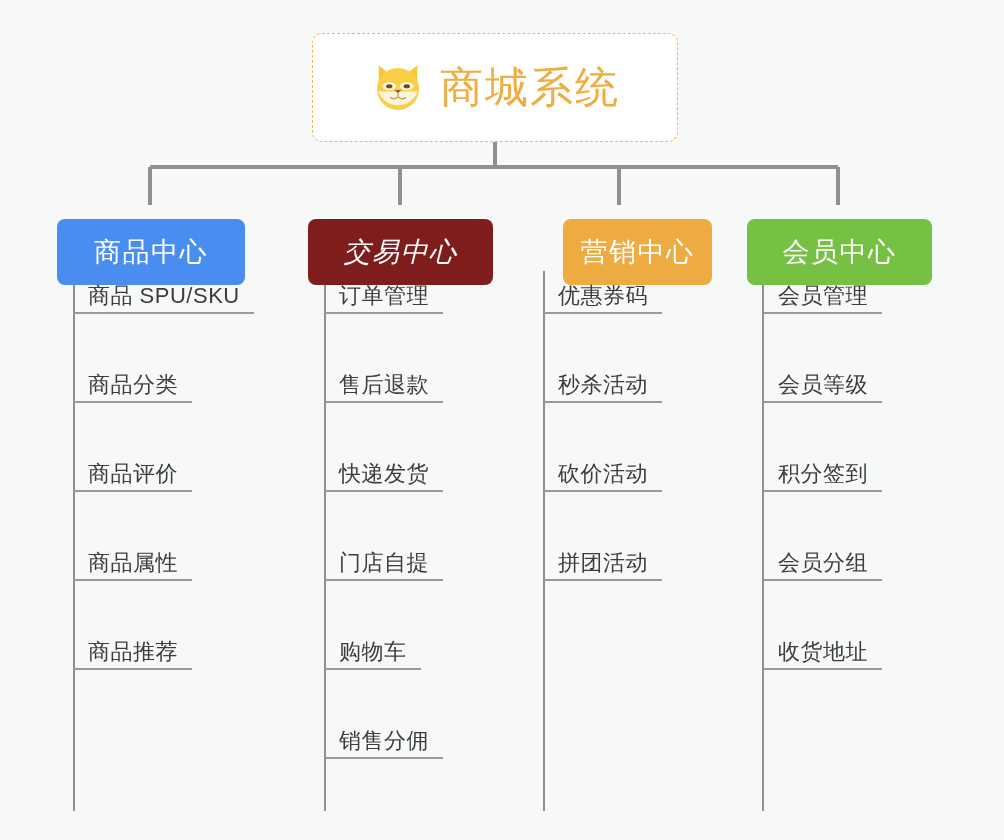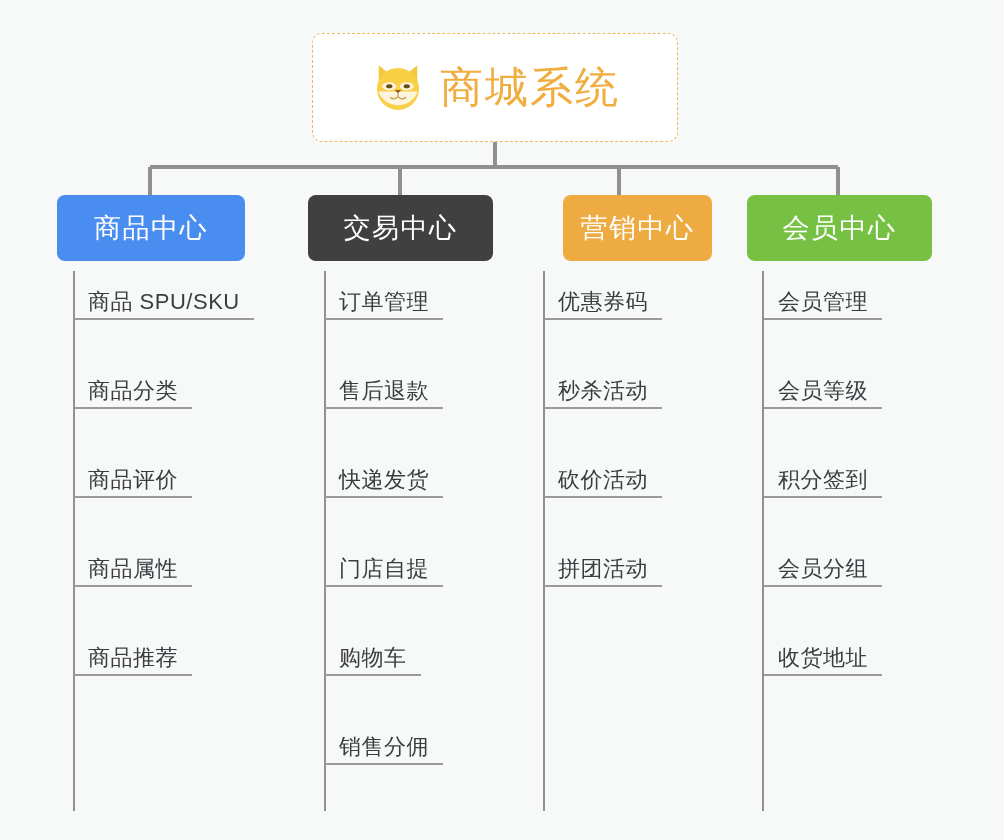--- a/index.html
+++ b/index.html
@@ -56,21 +56,21 @@
     left: 0;
     top: 0;
     width: 1004px;
     height: 840px;
     pointer-events: none;
   }
 
   
   .branch {
     position: absolute;
-    top: 195px;
+    top: 219px;
   }
   .branch-header {
     box-sizing: border-box;
     height: 66px;
     border-radius: 8px;
     display: flex;
     align-items: center;
     justify-content: center;
     color: #ffffff;
     font-size: 27px;
@@ -80,21 +80,21 @@
 
   .leaf-list {
     position: relative;
     margin-top: 0;
     padding-top: 0;
   }
   .leaf {
     position: relative;
     height: 89px;
     display: flex;
-    align-items: center;
+    align-items: flex-start;
     box-sizing: border-box;
   }
   .leaf-inner {
     position: relative;
     display: inline-block;
     border-bottom: 2px solid #9a9a9a;
     padding: 0 14px 5px 14px;
     margin-left: 17px;
     white-space: nowrap;
   }
@@ -148,21 +148,21 @@
       <div class="leaf">
         <div class="leaf-inner"><span class="leaf-label">商品属性</span></div>
       </div>
       <div class="leaf">
         <div class="leaf-inner"><span class="leaf-label">商品推荐</span></div>
       </div>
     </div>
   </div>
 
   <div class="branch" style="left:308px; width:185px;">
-    <div class="branch-header" style="background:#404040;">
+    <div class="branch-header" style="background:#7f1d1d;font-style:italic;">
       <span>交易中心</span>
     </div>
     <div class="leaf-list">
       <div class="leaf">
         <div class="leaf-inner"><span class="leaf-label">订单管理</span></div>
       </div>
       <div class="leaf">
         <div class="leaf-inner"><span class="leaf-label">售后退款</span></div>
       </div>
       <div class="leaf">

